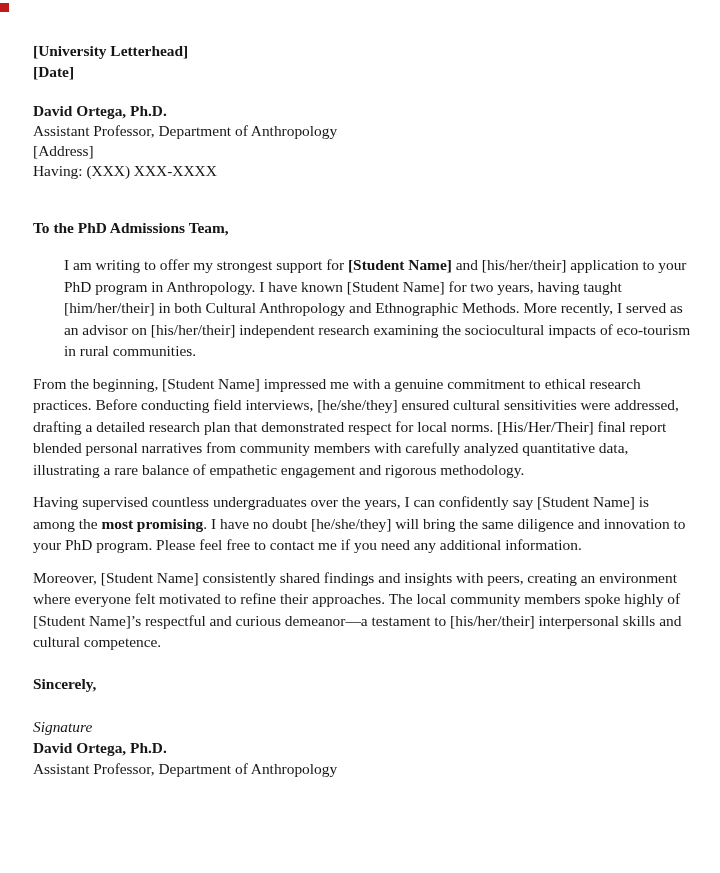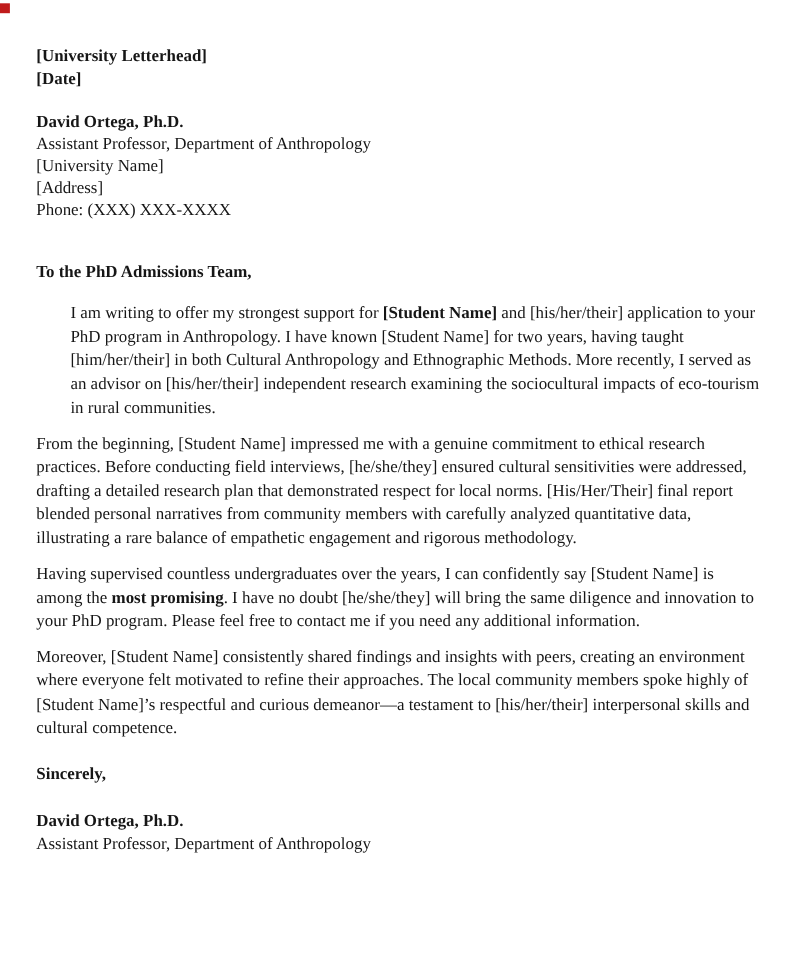--- a/index.html
+++ b/index.html
@@ -47,34 +47,34 @@
   <div class="corner-marker" style="background: rgb(192, 27, 27);"></div>
 
   <div class="head-block">
     <div class="bold">[University Letterhead]</div>
     <div class="bold">[Date]</div>
   </div>
 
   <div class="sender-block">
     <div class="bold">David Ortega, Ph.D.</div>
     <div>Assistant Professor, Department of Anthropology</div>
-    <div>[University Name]</div>
     <div>[Address]</div>
-    <div>Phone: (XXX) XXX-XXXX</div>
+    <div>Having: (XXX) XXX-XXXX</div>
   </div>
 
   <div class="salutation bold">To the PhD Admissions Team,</div>
 
   <div id="paragraphs">
       <p class="body-para"><span>I am writing to offer my strongest support for </span><span class="bold">[Student Name]</span><span> and [his/her/their] application to your PhD program in Anthropology. I have known [Student Name] for two years, having taught [him/her/their] in both Cultural Anthropology and Ethnographic Methods. More recently, I served as an advisor on [his/her/their] independent research examining the sociocultural impacts of eco-tourism in rural communities.</span></p>
       <p class="body-para"><span>From the beginning, [Student Name] impressed me with a genuine commitment to ethical research practices. Before conducting field interviews, [he/she/they] ensured cultural sensitivities were addressed, drafting a detailed research plan that demonstrated respect for local norms. [His/Her/Their] final report blended personal narratives from community members with carefully analyzed quantitative data, illustrating a rare balance of empathetic engagement and rigorous methodology.</span></p>
       <p class="body-para"><span>Having supervised countless undergraduates over the years, I can confidently say [Student Name] is among the </span><span class="bold">most promising</span><span>. I have no doubt [he/she/they] will bring the same diligence and innovation to your PhD program. Please feel free to contact me if you need any additional information.</span></p>
       <p class="body-para"><span>Moreover, [Student Name] consistently shared findings and insights with peers, creating an environment where everyone felt motivated to refine their approaches. The local community members spoke highly of [Student Name]’s respectful and curious demeanor—a testament to [his/her/their] interpersonal skills and cultural competence.</span></p>
     </div>
 
   <div class="closing bold">Sincerely,</div>
 
   <div class="sig-block">
+    <div class="italic">Signature</div>
     <div class="bold">David Ortega, Ph.D.</div>
     <div>Assistant Professor, Department of Anthropology</div>
   </div>
 
 </div>
 
 </body></html>

